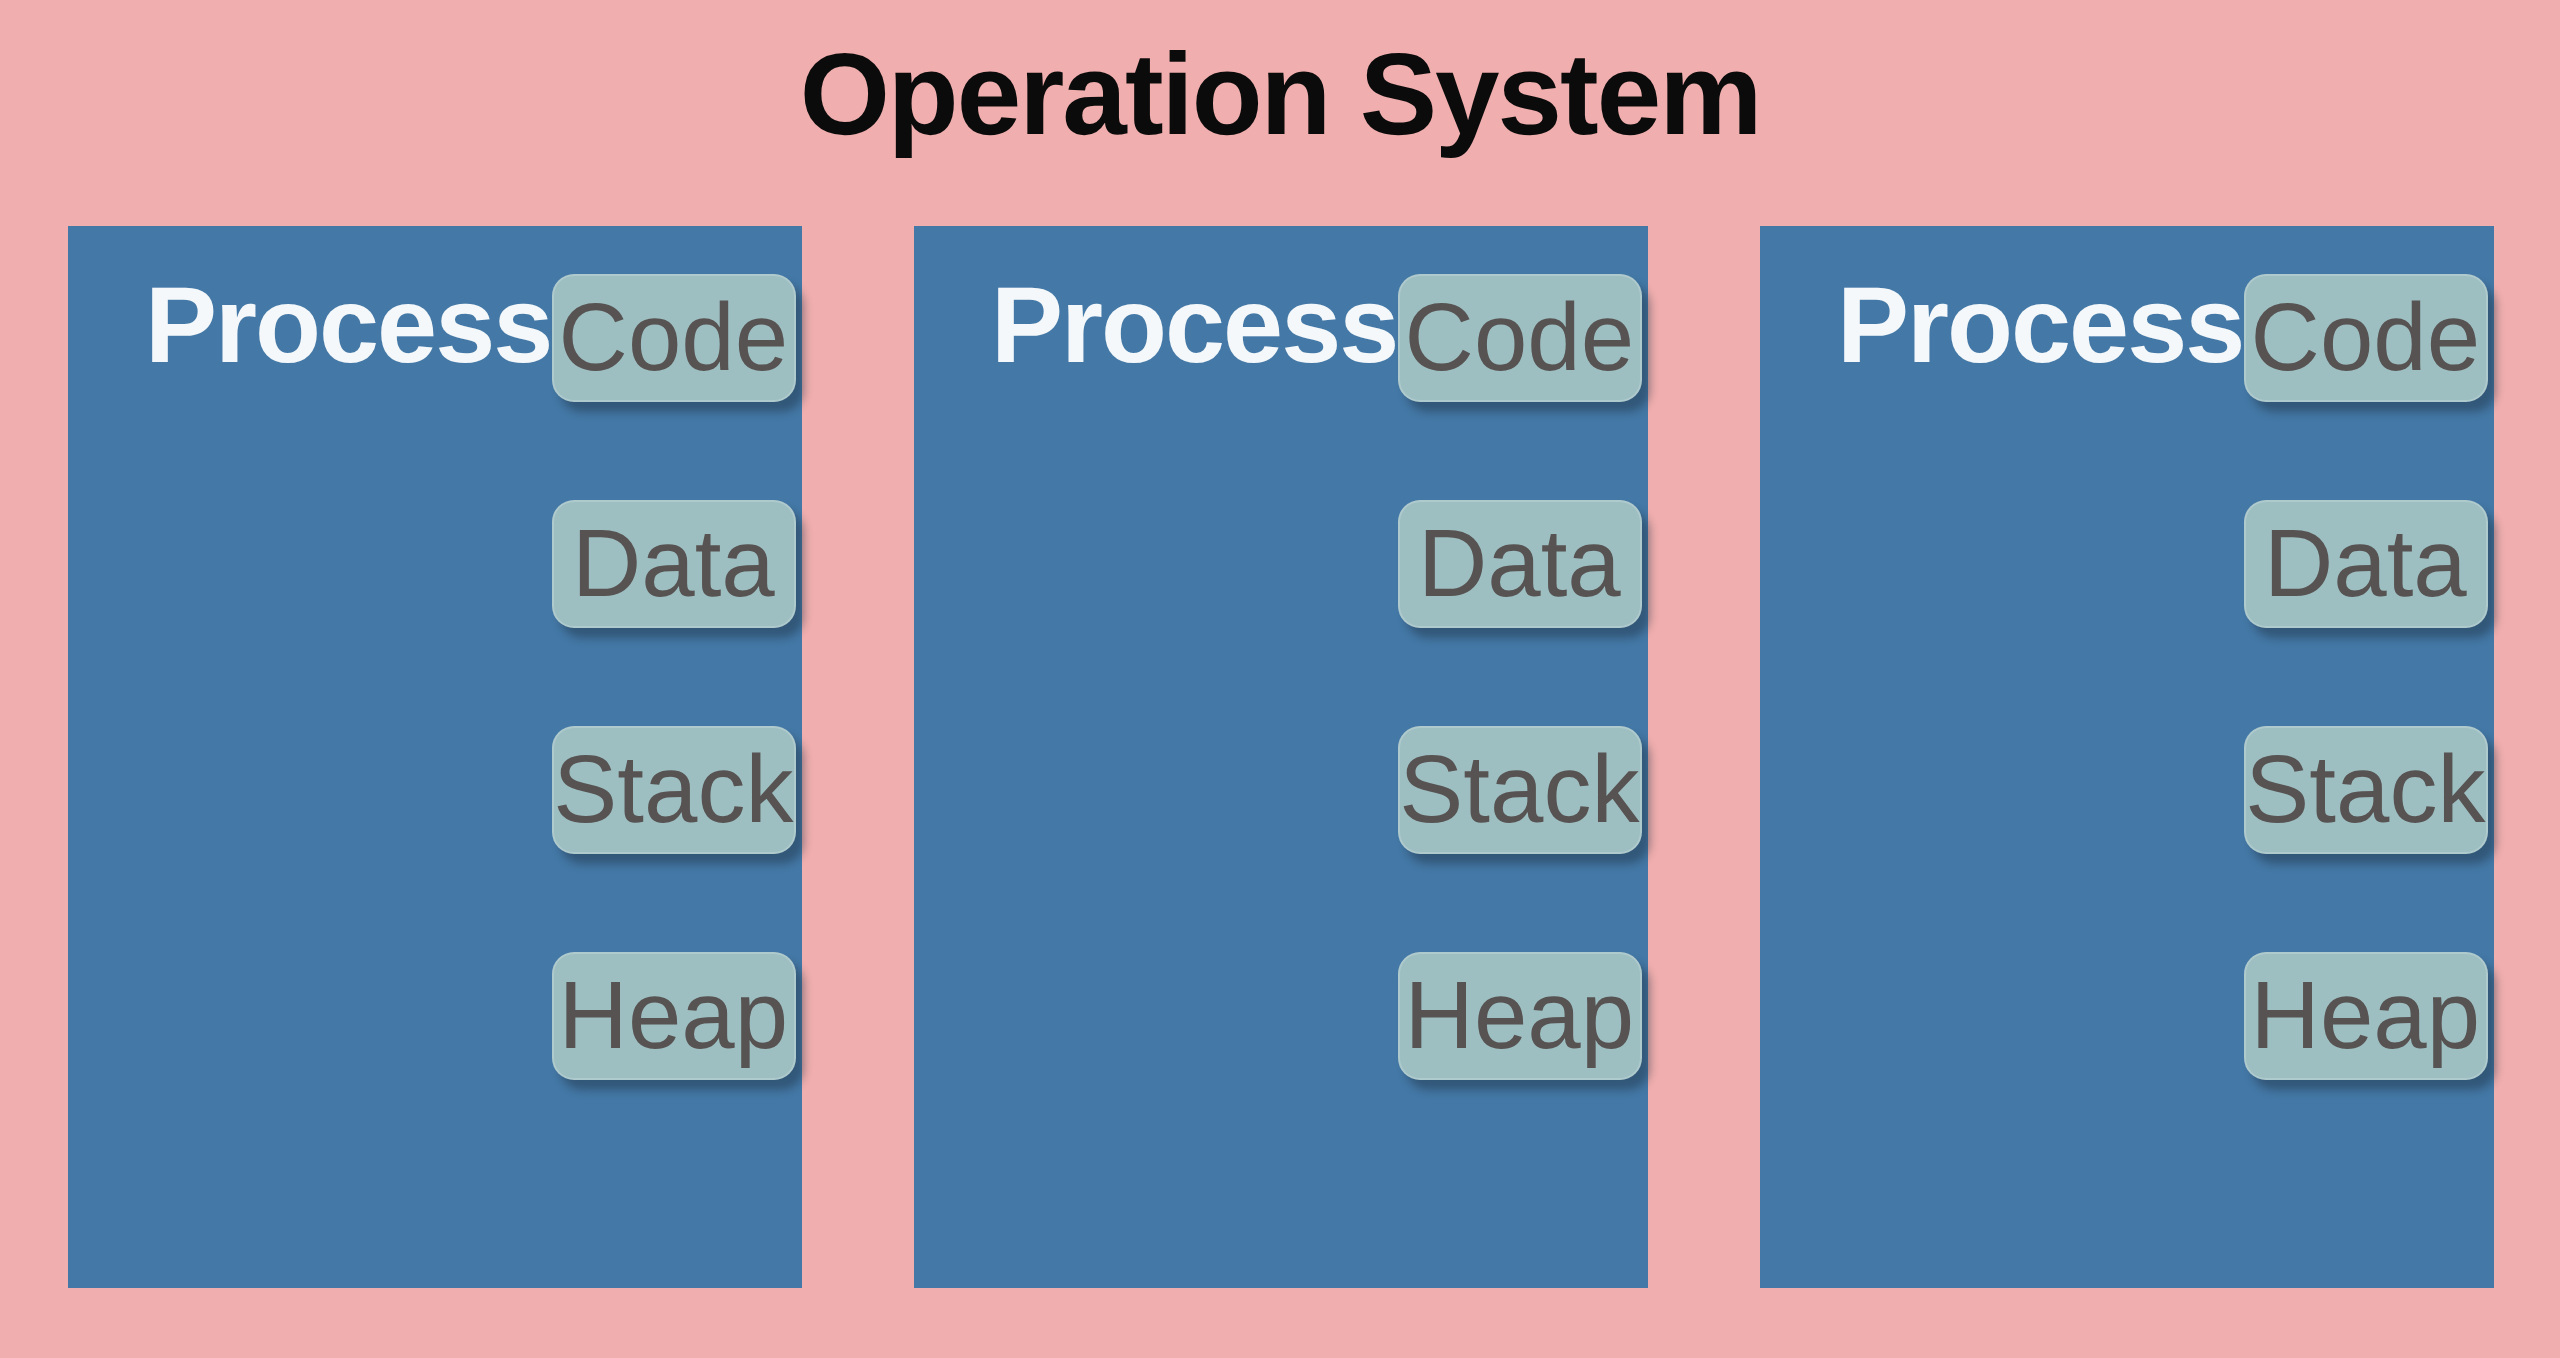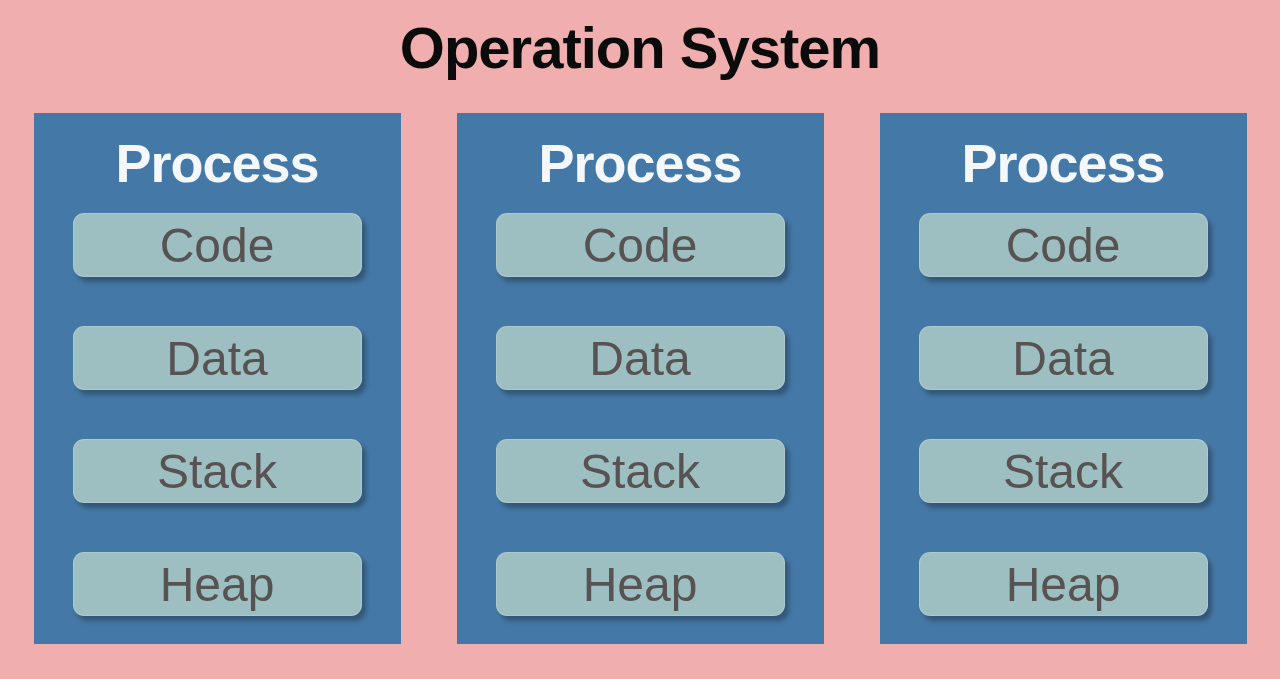--- a/index.html
+++ b/index.html
@@ -35,21 +35,20 @@
     display: flex;
     justify-content: center;
     gap: 56px;
   }
   .process {
     width: 367px;
     height: 531px;
     background: var(--blue);
     padding: 12px 39px 28px 39px;
     display: flex;
-    flex-direction: column;
   }
   .process-title {
     margin: 0;
     height: 76px;
     line-height: 76px;
     text-align: center;
     font-size: 54px;
     font-weight: bold;
     letter-spacing: -1px;
     color: var(--proctext);

